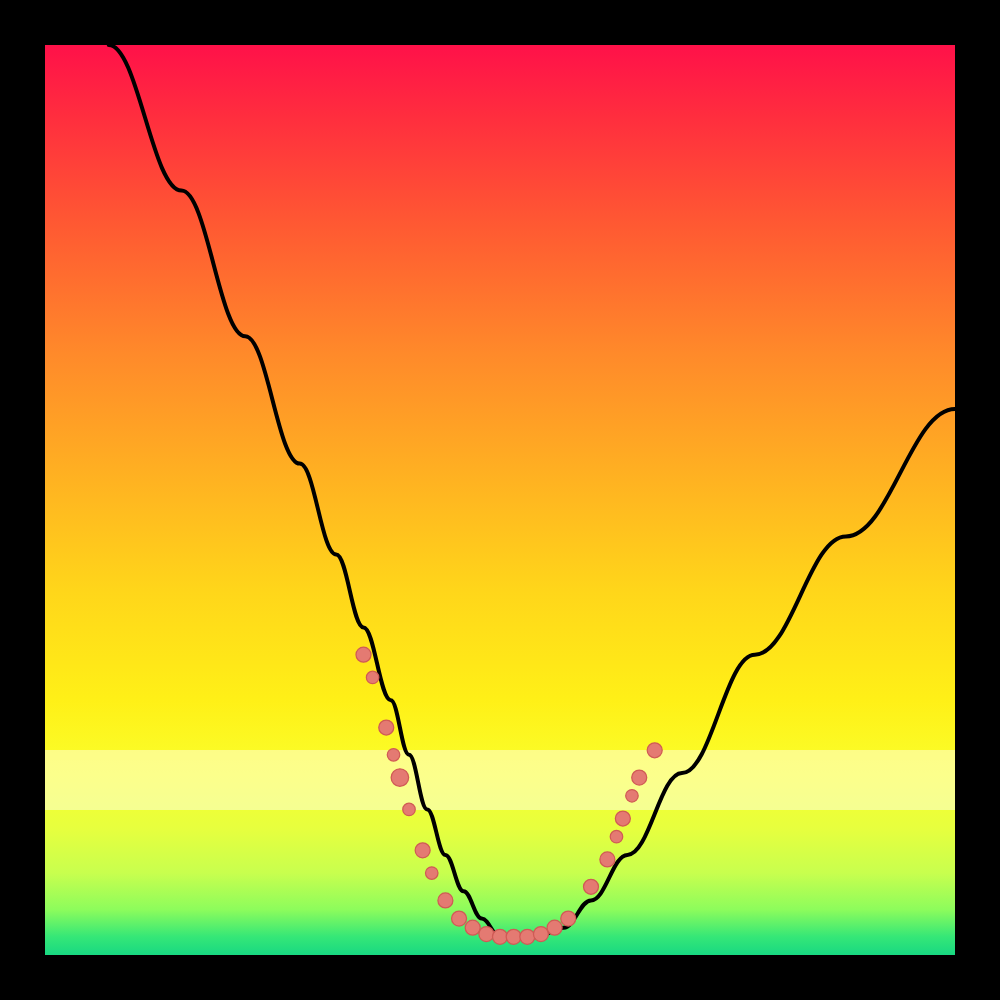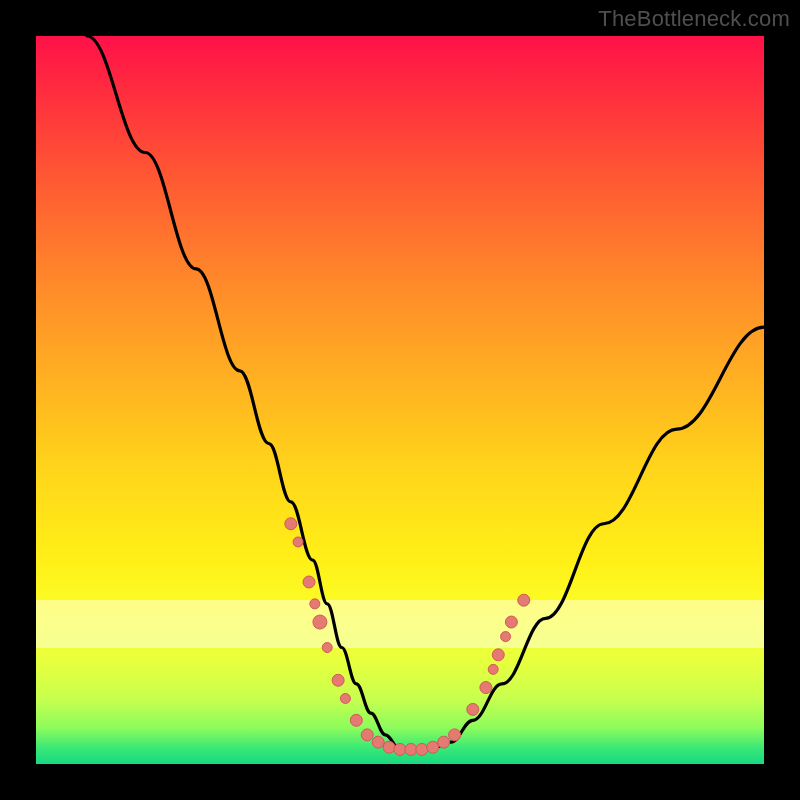--- a/index.html
+++ b/index.html
@@ -62,21 +62,20 @@
     left: 0;
     right: 0;
     background: rgba(255,255,255,0.45);
     mix-blend-mode: screen;
   }
 </style>
 </head>
 <body>
 
 <div class="frame">
-  <div class="attribution">TheBottleneck.com</div>
 
   <div class="plot-area">
 
     <div class="pale-band" style="top:77.5%; height:6.5%;"></div>
 
     <svg class="curve" viewBox="0 0 728 728" preserveAspectRatio="none">
       <g id="curve-group">
           <path d="M 50.96000000000001 0 C 74.256 0, 85.904 116.48000000000002, 109.2 116.48000000000002 C 129.584 116.48000000000002, 139.776 232.95999999999998, 160.16 232.95999999999998 C 177.632 232.95999999999998, 186.36800000000002 334.88, 203.84000000000003 334.88 C 215.48800000000003 334.88, 221.312 407.68, 232.96 407.68 C 241.696 407.68, 246.064 465.92, 254.79999999999998 465.92 C 263.536 465.92, 267.904 524.16, 276.64 524.16 C 282.464 524.16, 285.376 567.84, 291.2 567.84 C 297.024 567.84, 299.936 611.52, 305.76 611.52 C 311.584 611.52, 314.496 647.92, 320.32 647.92 C 326.144 647.92, 329.056 677.04, 334.88 677.04 C 340.704 677.04, 343.616 698.88, 349.44 698.88 C 355.264 698.88, 358.176 713.44, 364 713.44 C 369.824 713.44, 372.736 713.44, 378.56 713.44 C 384.384 713.44, 387.296 713.44, 393.12 713.44 C 401.856 713.44, 406.224 706.16, 414.96 706.16 C 423.69599999999997 706.16, 428.064 684.32, 436.8 684.32 C 448.44800000000004 684.32, 454.272 647.92, 465.92 647.92 C 483.392 647.92, 492.128 582.4, 509.59999999999997 582.4 C 532.896 582.4, 544.544 487.76, 567.84 487.76 C 596.96 487.76, 611.52 393.12, 640.64 393.12 C 675.584 393.12, 693.056 291.2, 728 291.2" fill="none" stroke="#000000" stroke-width="3.2" stroke-linecap="round"></path>
         </g>
       <g id="marker-group">

